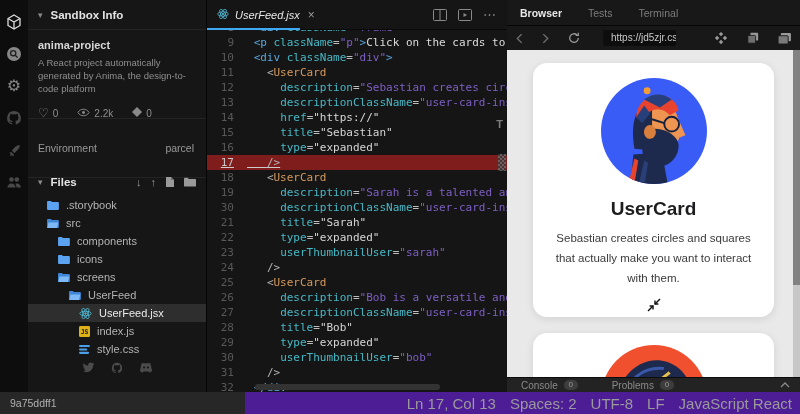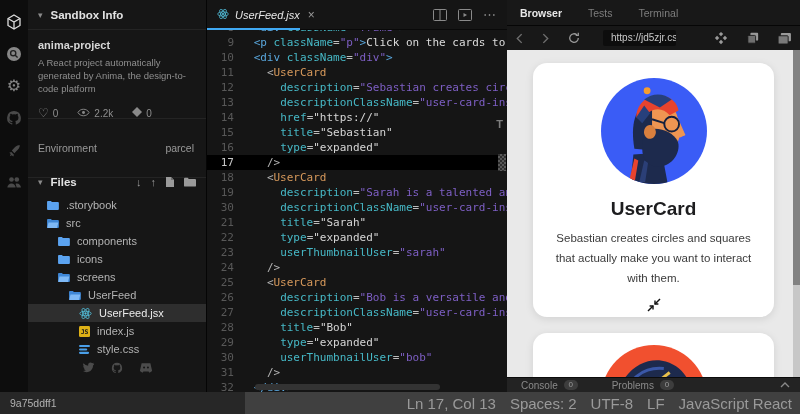--- a/index.html
+++ b/index.html
@@ -43,21 +43,21 @@
   .tab { position:relative; height:30px; display:flex; align-items:center; gap:6px; padding:0 10px 0 10px; }
   .tab-label { color:#e8e8e8; font-style:italic; font-size:11px; }
   .tab-close { color:#9a9a9a; font-size:12px; margin-left:2px; cursor:pointer; }
   .tab-underline { position:absolute; left:0; bottom:-1px; width:93px; height:2px; background:#40a9f3; }
   .tab-actions { margin-left:auto; display:flex; align-items:center; gap:11px; padding-right:10px; }
   .tab-actions > span { cursor:pointer; display:flex; align-items:center; color:#9a9a9a; }
   .dots { font-size:13px; letter-spacing:1px; }
   .code-area { position:relative; height:362px; overflow:hidden; }
   .code-lines { margin-top:-10px; }
   .code-line { display:flex; height:15px; line-height:15px; font-family:"DejaVu Sans Mono", monospace; font-size:11px; white-space:pre; }
-  .code-line.current { background:#000000; }
+  .code-line.current { background:#7f1d1d;text-decoration:underline; }
   .ln { flex:0 0 40px; text-align:right; padding-right:13px; color:#585858; }
   .code-line.current .ln { color:#c9c9c9; }
   .lt { flex:1; overflow:hidden; }
   .tk-p { color:#d4d4d4; } .tk-tag { color:#59a6dc; } .tk-comp { color:#d7995b; }
   .tk-attr { color:#46b8c6; } .tk-op { color:#bdbdbd; } .tk-str { color:#d6d6d6; }
   .tk-pstr { color:#7e5fc5; } .tk-punc { color:#b5b5b5; } .tk-txt { color:#dcdcdc; }
   .ed-deco-t { position:absolute; right:4px; top:88px; color:#7d7d7d; font-size:11px; font-weight:bold; }
   .ed-deco-block { position:absolute; right:1px; top:124px; width:8px; height:17px;
     background: repeating-conic-gradient(#6e6e6e 0% 25%, #3a3a3a 0% 50%) 0 0/4px 4px; opacity:.8; }
   .h-scrollbar { position:absolute; left:48px; bottom:2px; width:185px; height:6px; background:#333; border-radius:3px; }
@@ -82,21 +82,21 @@
   .card-desc { margin-top:8px; width:200px; text-align:center; font-size:11.5px; line-height:20px; color:#3a3a3a; }
   .card-collapse { margin-top:10px; cursor:pointer; }
   
   .console-bar { position:absolute; left:0; right:0; bottom:0; height:15px; background:#232323; border-top:1px solid #0c0c0c;
                  display:flex; align-items:center; gap:6px; padding:0 10px 0 14px; color:#8a8a8a; font-size:10px; }
   .badge { min-width:14px; height:10px; border-radius:6px; background:#3d3d3d; color:#9a9a9a;
            font-size:8px; line-height:10px; text-align:center; padding:0 4px; }
   .console-gap { width:22px; }
   .console-chev { margin-left:auto; cursor:pointer; display:flex; }
   
-  .status-bar { position:absolute; left:0; right:0; bottom:0; height:22px; background:#404040; display:flex; align-items:center; }
+  .status-bar { position:absolute; left:0; right:0; bottom:0; height:22px; background:#4c1d95; display:flex; align-items:center; }
   .status-left { width:245px; height:22px; background:#272727; display:flex; align-items:center; padding:0 10px;
                  color:#b0b0b0; font-size:10.5px; }
   .status-right { margin-left:auto; display:flex; gap:14px; padding-right:8px; color:#9a9a9a; font-size:15px; }
   .status-right span { cursor:pointer; }
 </style>
 </head>
 <body>
 
 <div class="app">
 

